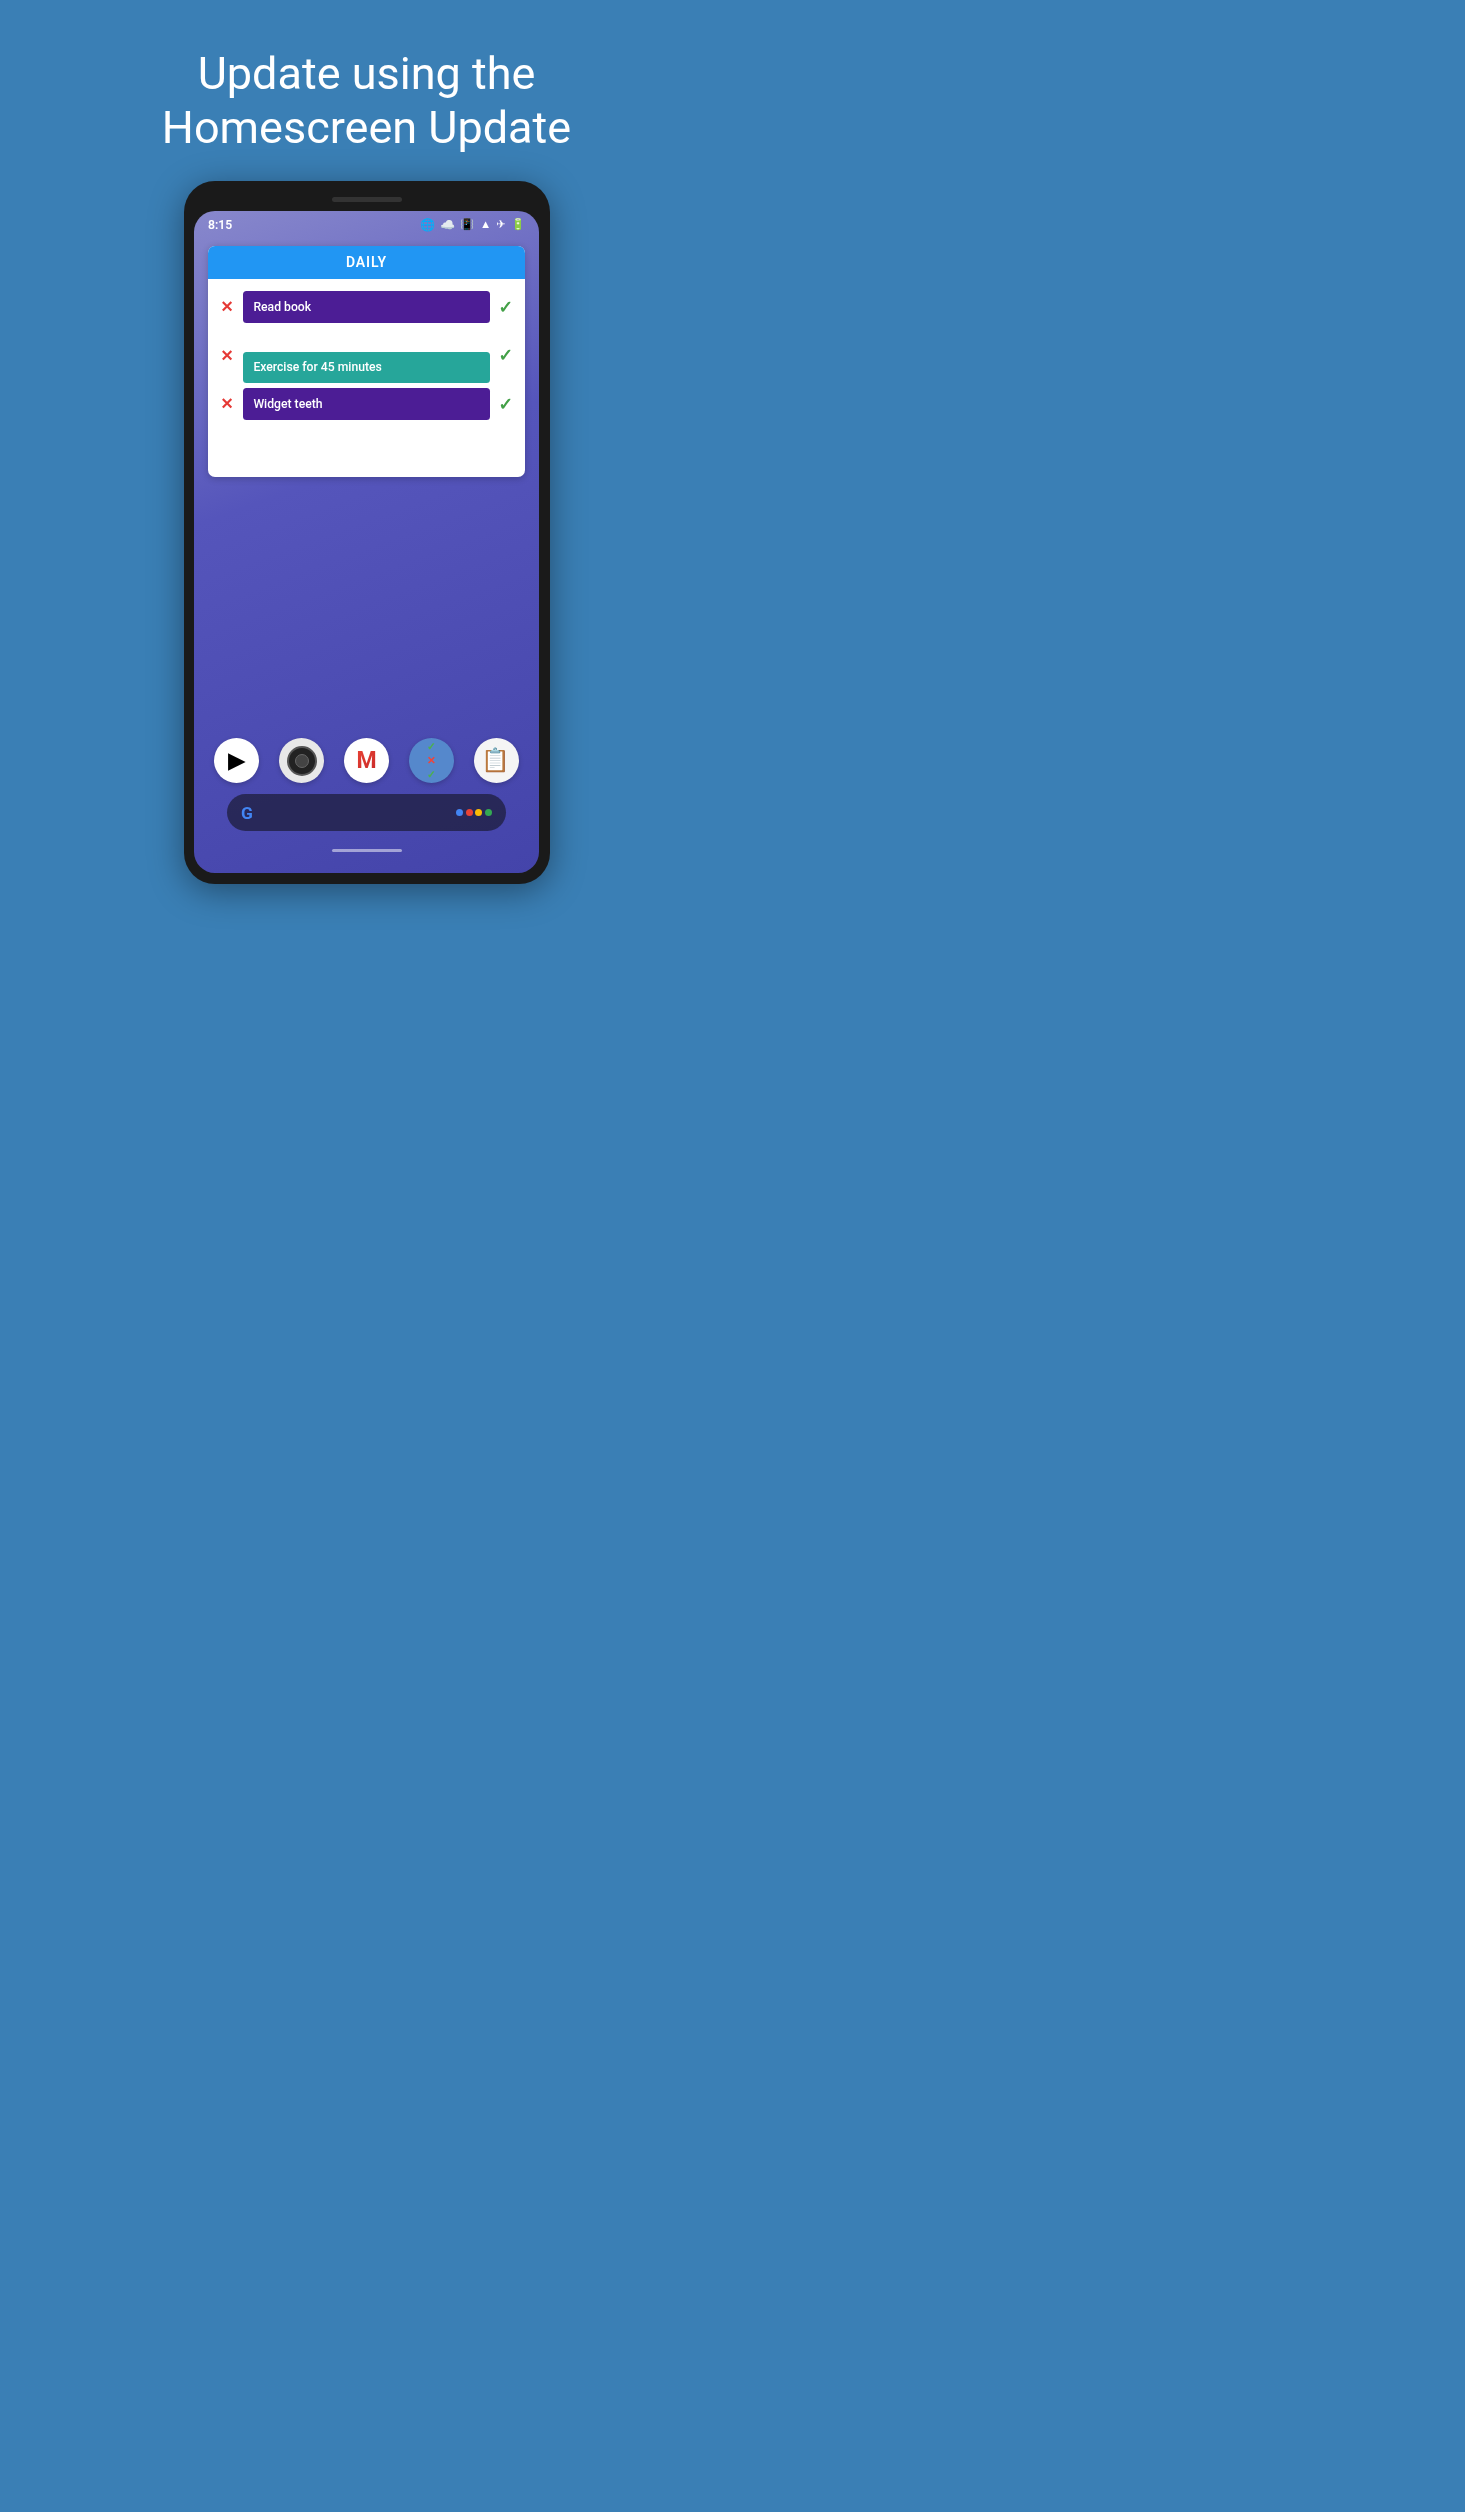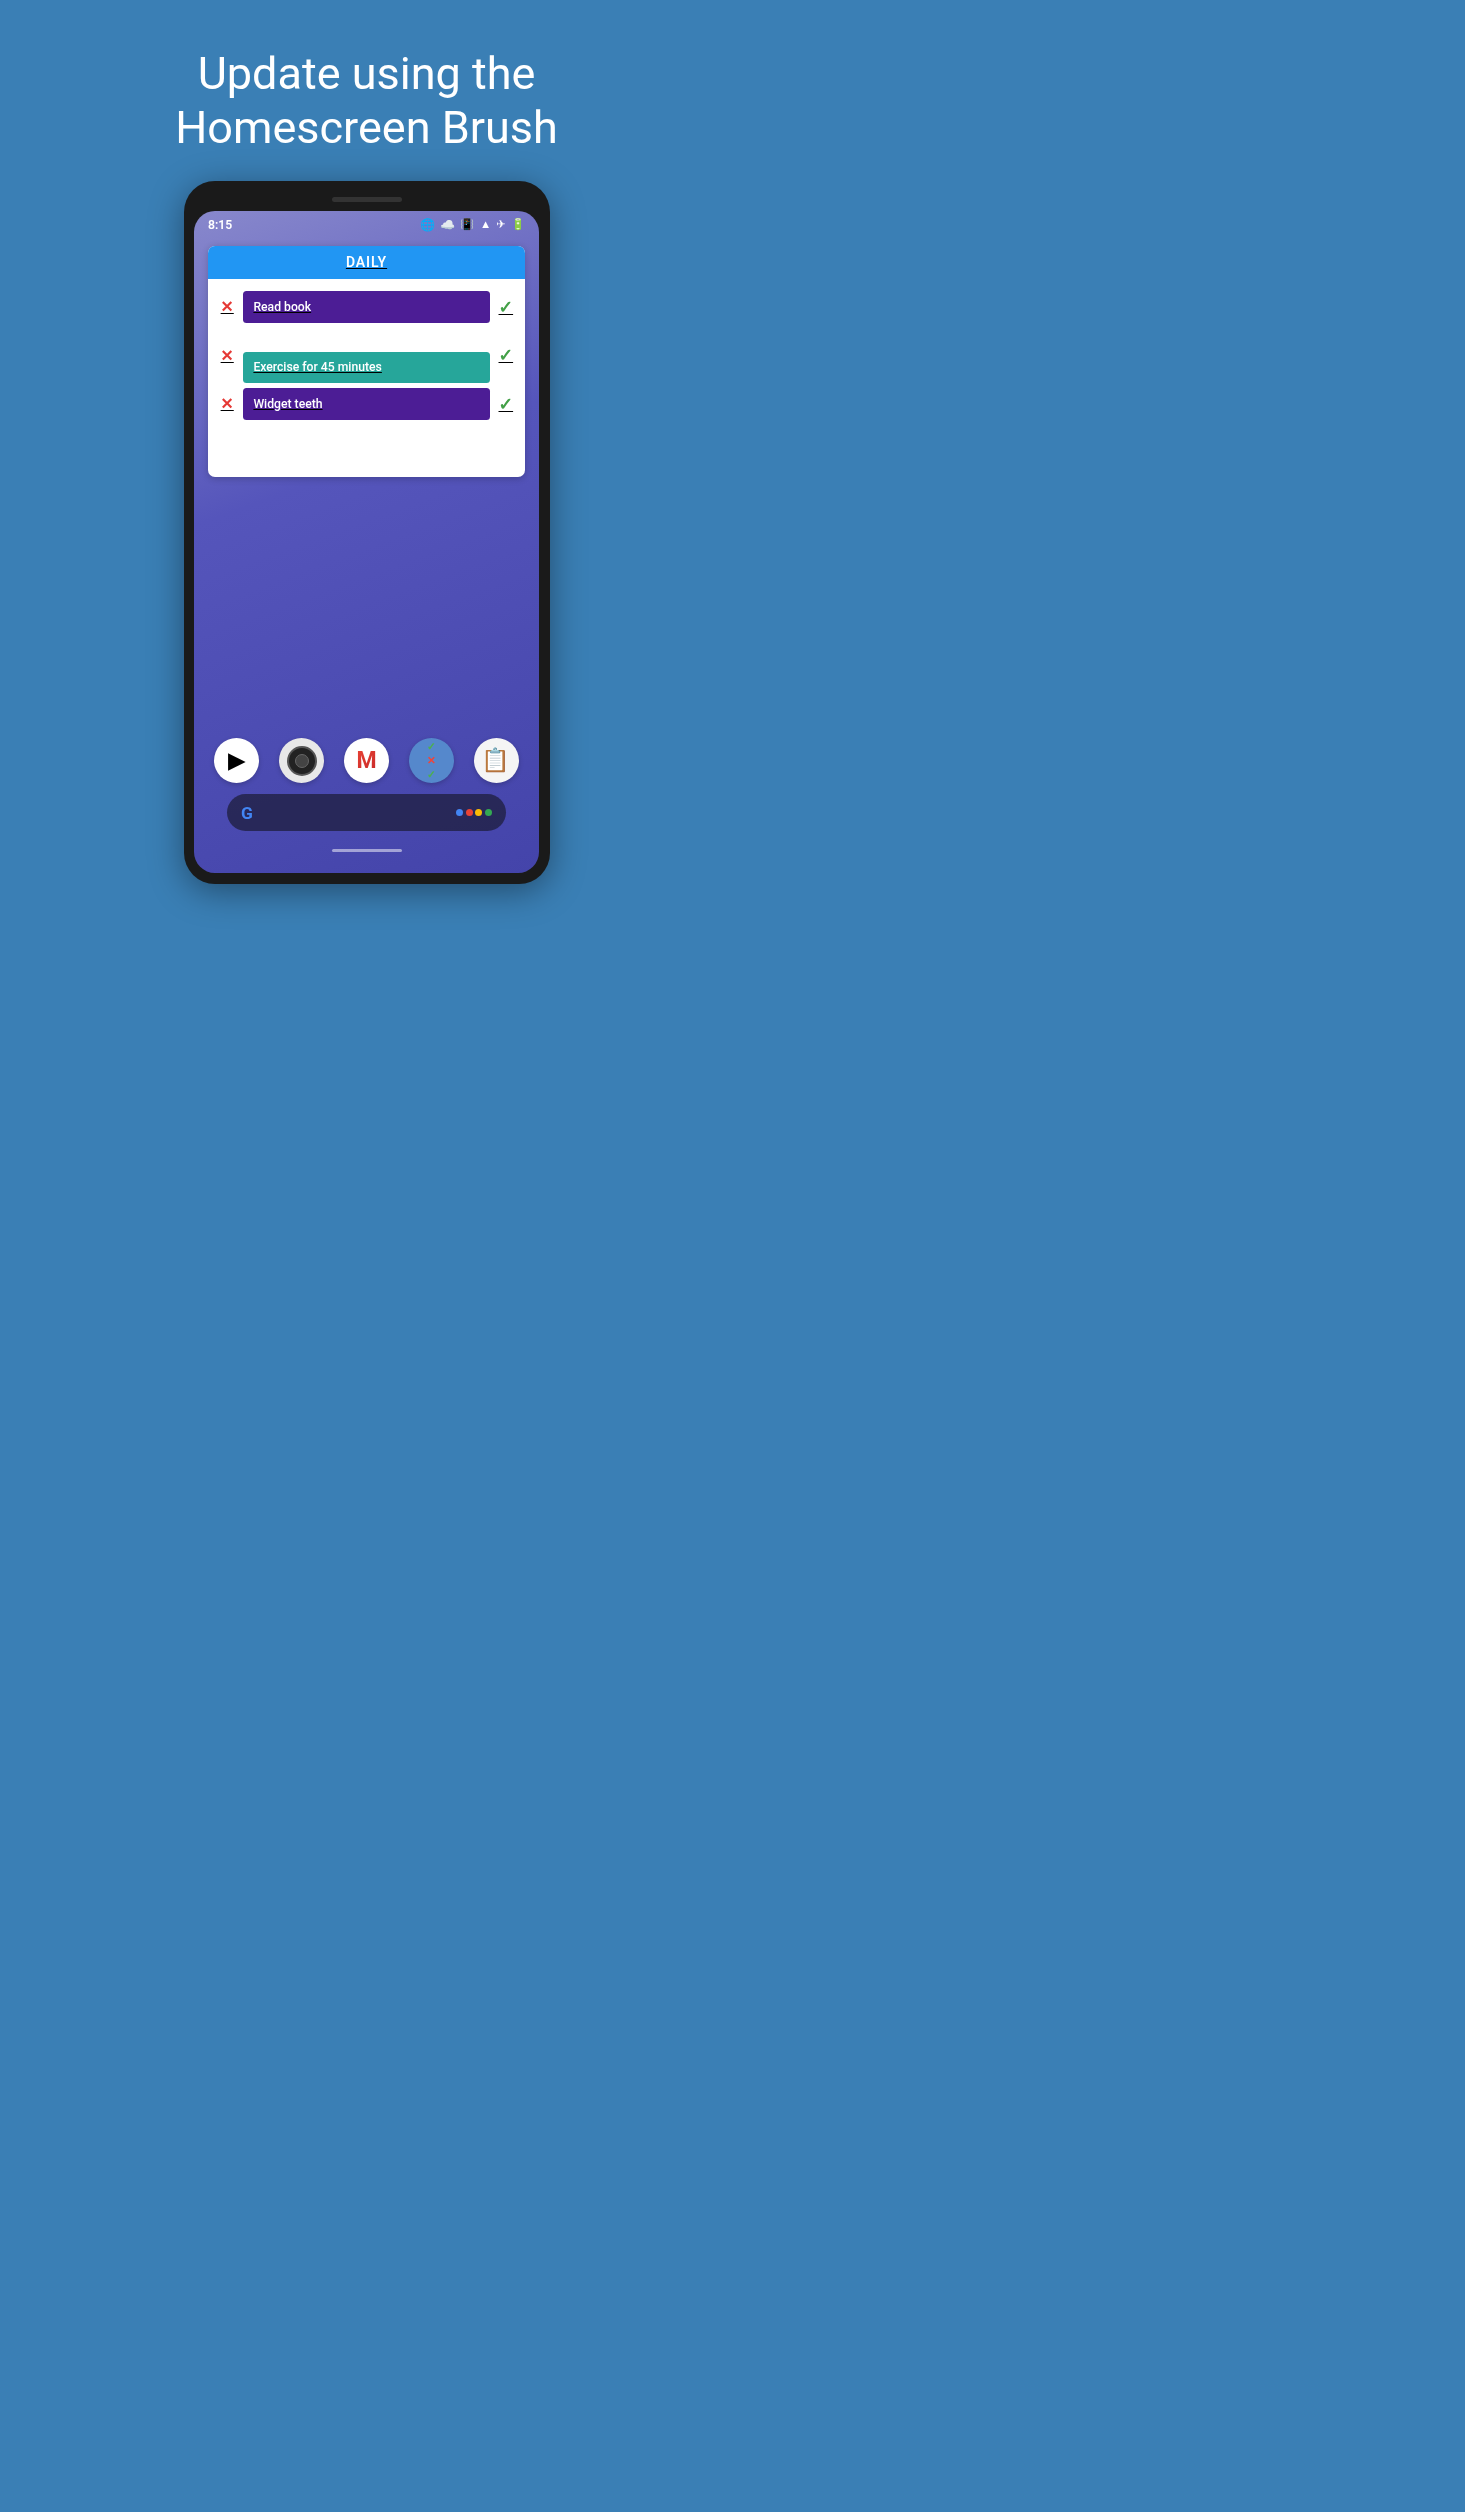--- a/index.html
+++ b/index.html
@@ -81,21 +81,20 @@
       font-size: 12.2px;
     }
 
     
     .widget-container {
       margin: 7px 14px;
       background: white;
       border-radius: 7px;
       overflow: hidden;
       box-shadow: 0 1.7px 7px rgba(0,0,0,0.2);
-      text-decoration: underline;
     }
 
     .widget-header {
       background: #2196F3;
       padding: 8.7px 14px;
       text-align: center;
     }
 
     .widget-header-text {
       color: white;
@@ -282,21 +281,21 @@
     
     .clipboard-emoji {
       font-size: 23px;
     }
   </style>
 </head>
 <body>
 
 <div class="page-title">
   <span>Update using the</span><br>
-  <span>Homescreen Brush</span>
+  <span>Homescreen Update</span>
 </div>
 
 <div class="phone-frame">
   <div class="phone-speaker"></div>
 
   <div class="phone-screen">
 
     <div class="status-bar">
       <span class="status-time">8:15</span>
       <div class="status-icons">

